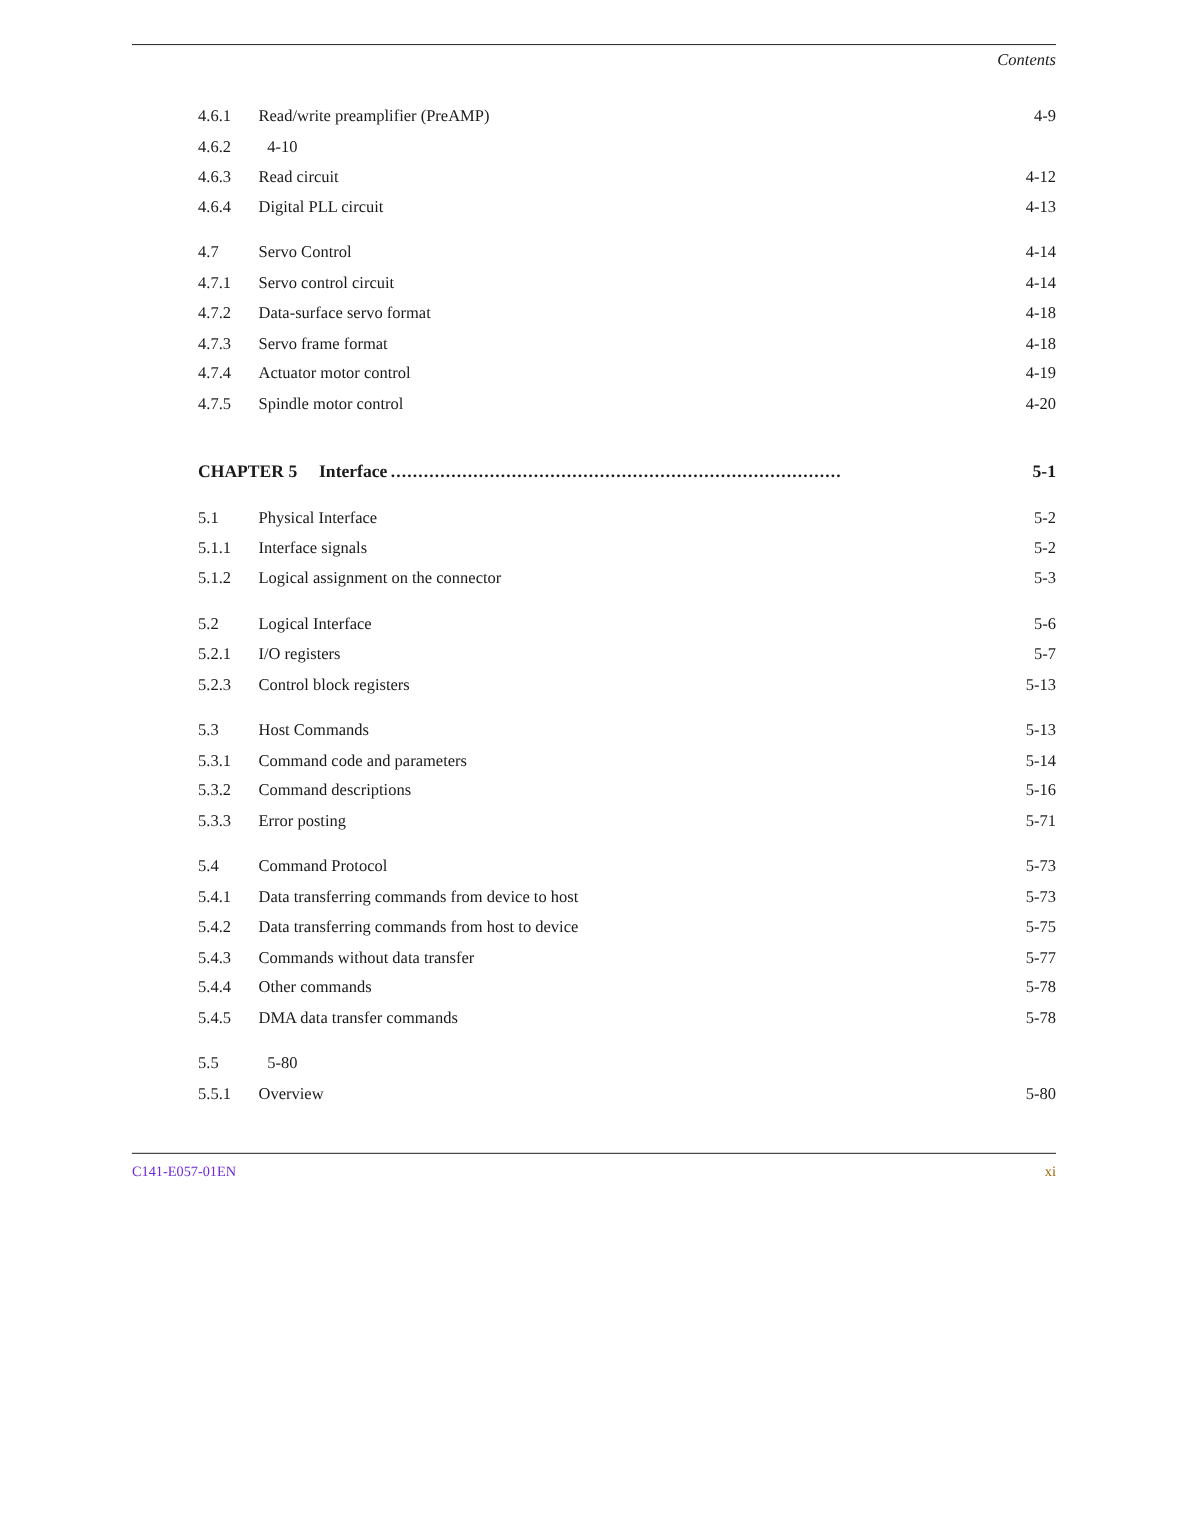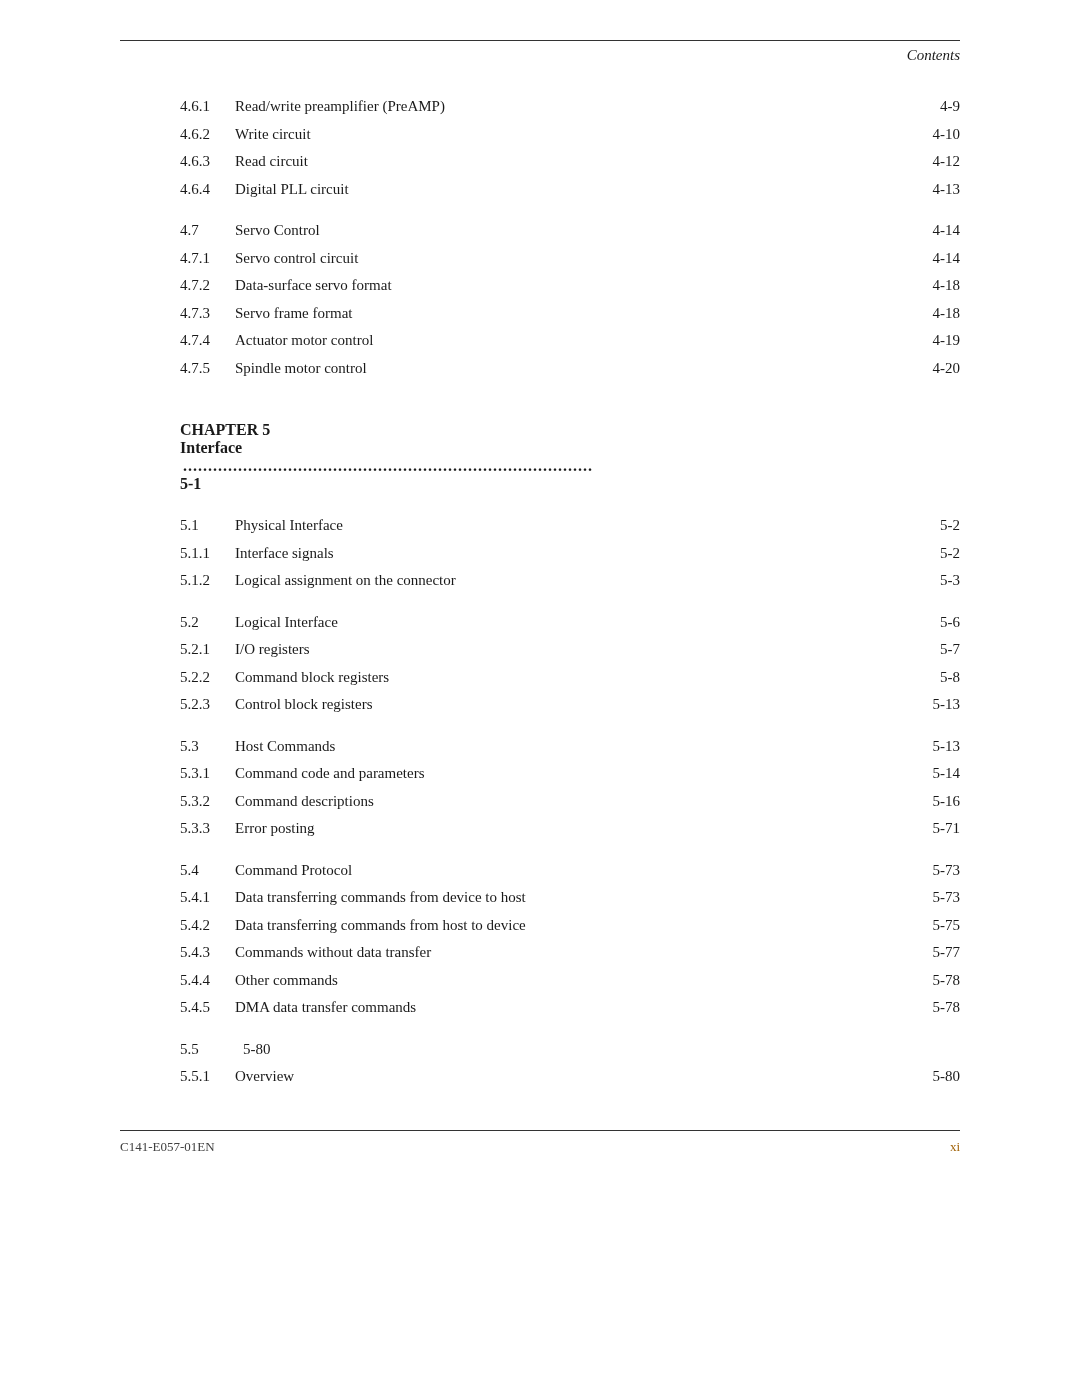--- a/index.html
+++ b/index.html
@@ -86,34 +86,33 @@
 
     .footer-row {
       display: flex;
       justify-content: space-between;
       align-items: center;
       padding: 8px 0 0 0;
     }
 
     .footer-left {
       font-size: 13px;
-      color: #404040;
+      color: #6d28d9;
     }
 
     .footer-right {
       font-size: 13px;
       color: #a16207;
     }
 
     .chapter-row-container {
       display: flex;
       align-items: baseline;
       margin-top: 20px;
       margin-bottom: 4px;
-      flex-direction: column;
     }
 
     .ch-num-cell {
       font-weight: bold;
       font-size: 16px;
       min-width: 110px;
       display: inline-block;
     }
 
     .ch-label-text {
@@ -149,21 +148,20 @@
   <div class="content-area">
 
     <div>
       <div class="toc-entry">
         <span class="section-num">4.6.1</span>
         <span class="section-label">Read/write preamplifier (PreAMP)</span>
         <span class="page-num">4-9</span>
       </div>
       <div class="toc-entry">
         <span class="section-num">4.6.2</span>
-        <span class="section-label">Write circuit</span>
         <span class="page-num">4-10</span>
       </div>
       <div class="toc-entry">
         <span class="section-num">4.6.3</span>
         <span class="section-label">Read circuit</span>
         <span class="page-num">4-12</span>
       </div>
       <div class="toc-entry">
         <span class="section-num">4.6.4</span>
         <span class="section-label">Digital PLL circuit</span>
@@ -240,25 +238,20 @@
     <div>
       <div class="toc-entry">
         <span class="section-num">5.2</span>
         <span class="section-label">Logical Interface</span>
         <span class="page-num">5-6</span>
       </div>
       <div class="toc-entry">
         <span class="section-num">5.2.1</span>
         <span class="section-label">I/O registers</span>
         <span class="page-num">5-7</span>
-      </div>
-      <div class="toc-entry">
-        <span class="section-num">5.2.2</span>
-        <span class="section-label">Command block registers</span>
-        <span class="page-num">5-8</span>
       </div>
       <div class="toc-entry">
         <span class="section-num">5.2.3</span>
         <span class="section-label">Control block registers</span>
         <span class="page-num">5-13</span>
       </div>
     </div>
 
     <div class="spacer"></div>
 

